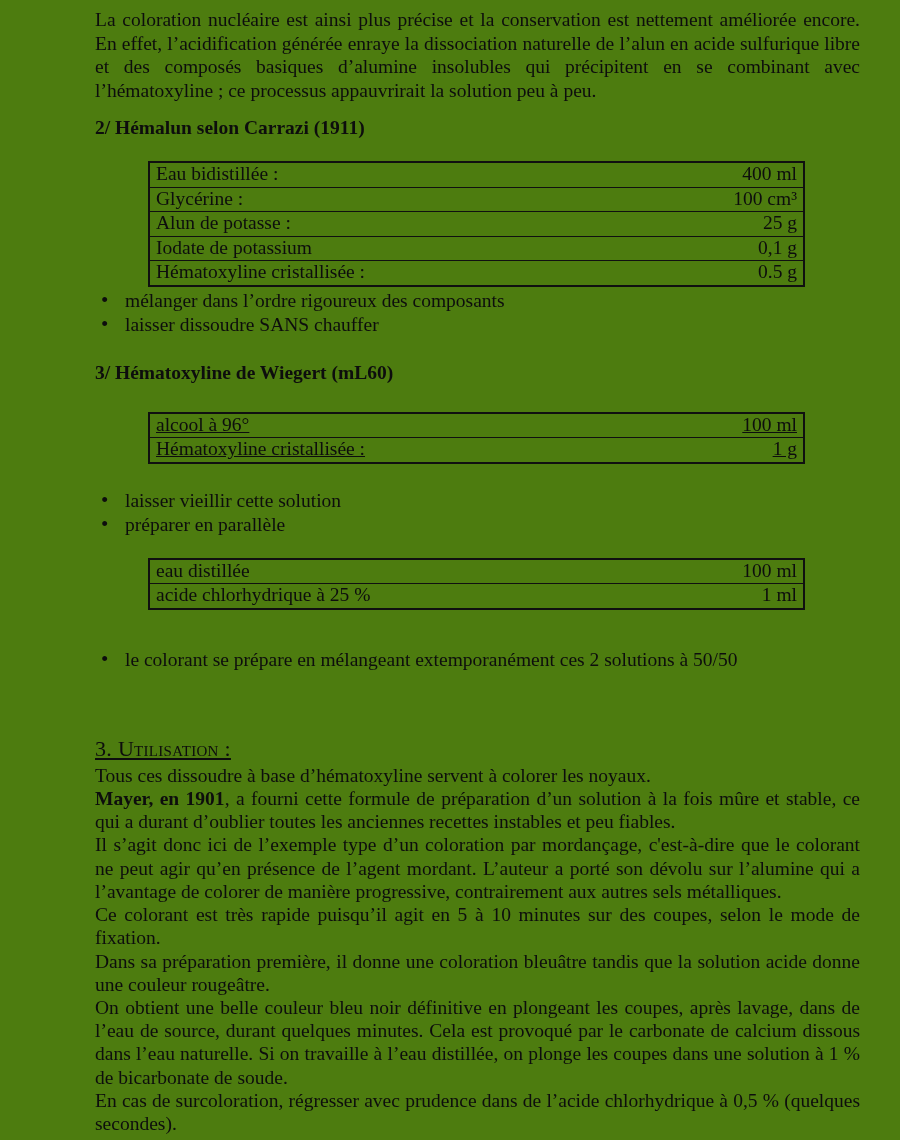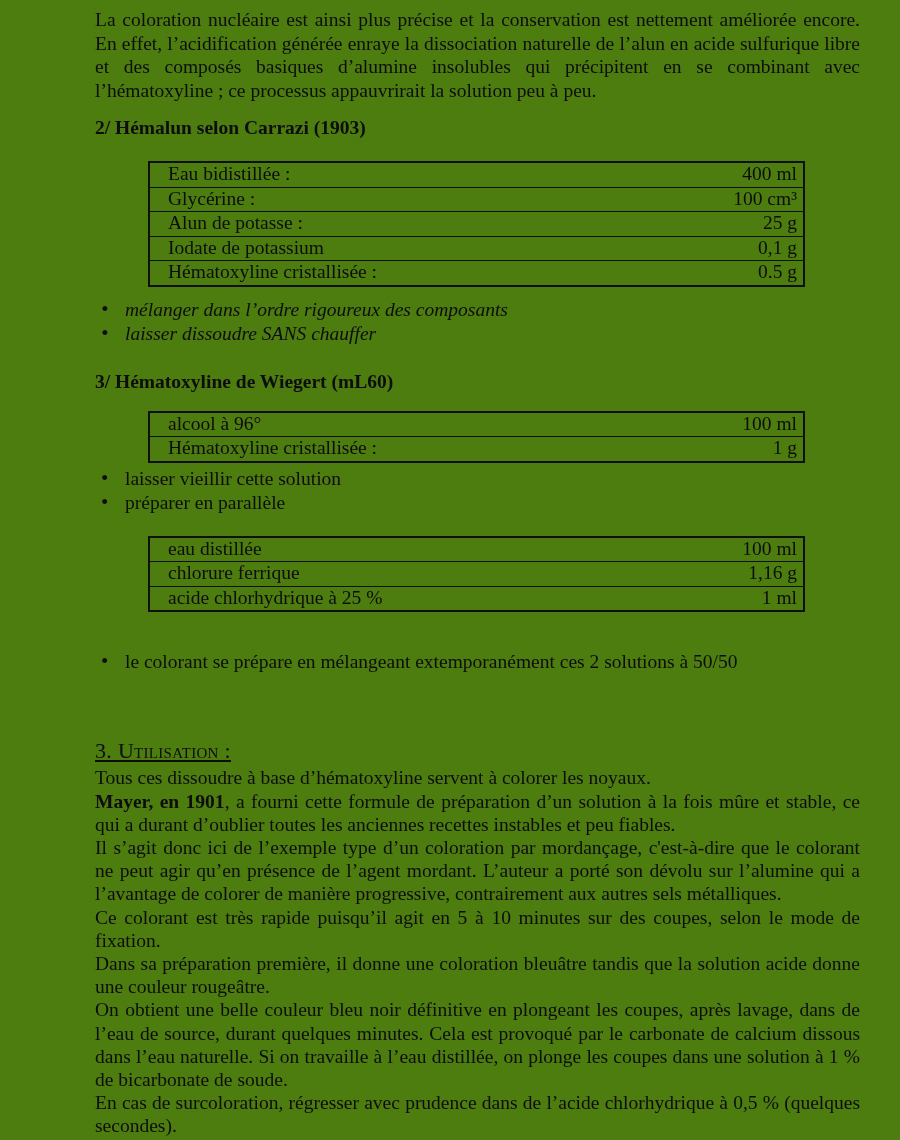--- a/index.html
+++ b/index.html
@@ -33,43 +33,43 @@
   .subheading.carrazi { margin-top: 14px; }
   .subheading.wiegert { margin-top: 24px; }
 
   .recipe-table {
     width: 657px;
     margin-left: 53px;
     border: 2px solid #101010;
     box-sizing: border-box;
   }
   .recipe-table.t1 { margin-top: 21px; }
-  .recipe-table.t2 { margin-top: 17px; }
+  .recipe-table.t2 { margin-top: 27px; text-decoration: underline; }
   .recipe-table.t3 { margin-top: 21px; }
   .recipe-row {
     display: flex;
     justify-content: space-between;
     align-items: baseline;
     border-top: 1px solid #101010;
-    padding: 0 6px 1px 18px;
+    padding: 0 6px 1px 6px;
     font-size: 19.5px;
     line-height: 22.5px;
     gap: 12px;
   }
   .recipe-row:first-child { border-top: none; }
   .recipe-label { text-align: left; white-space: nowrap; }
   .recipe-value { text-align: left; white-space: nowrap; }
 
   .bullets {
     list-style: none;
     margin: 0;
     padding: 0;
   }
-  .bullets.b1 { margin-top: 11px; font-style: italic; }
-  .bullets.b2 { margin-top: 4px; }
+  .bullets.b1 { margin-top: 2px; }
+  .bullets.b2 { margin-top: 25px; }
   .bullets.b3 { margin-top: 38px; }
   .bullets li {
     position: relative;
     padding-left: 30px;
     font-size: 19.5px;
     line-height: 24px;
   }
   .bullets li::before {
     content: "\2022";
     position: absolute;
@@ -95,21 +95,21 @@
     font-size: 19.5px;
   }
 </style>
 </head>
 <body>
 
 <div class="page">
 
   <p class="body-text">La coloration nucléaire est ainsi plus précise et la conservation est nettement améliorée encore. En effet, l’acidification générée enraye la dissociation naturelle de l’alun en acide sulfurique libre et des composés basiques d’alumine insolubles qui précipitent en se combinant avec l’hématoxyline ; ce processus appauvrirait la solution peu à peu.</p>
 
-  <h3 class="subheading carrazi">2/ Hémalun selon Carrazi (1903)</h3>
+  <h3 class="subheading carrazi">2/ Hémalun selon Carrazi (1911)</h3>
 
   <div class="recipe-table t1">
     <div class="recipe-row">
       <span class="recipe-label">Eau bidistillée :</span>
       <span class="recipe-value">400 ml</span>
     </div>
     <div class="recipe-row">
       <span class="recipe-label">Glycérine :</span>
       <span class="recipe-value">100 cm³</span>
     </div>
@@ -149,24 +149,20 @@
     <li>laisser vieillir cette solution</li>
     <li>préparer en parallèle</li>
   </ul>
 
   <div class="recipe-table t3">
     <div class="recipe-row">
       <span class="recipe-label">eau distillée</span>
       <span class="recipe-value">100 ml</span>
     </div>
     <div class="recipe-row">
-      <span class="recipe-label">chlorure ferrique</span>
-      <span class="recipe-value">1,16 g</span>
-    </div>
-    <div class="recipe-row">
       <span class="recipe-label">acide chlorhydrique à 25 %</span>
       <span class="recipe-value">1 ml</span>
     </div>
   </div>
 
   <ul class="bullets b3">
     <li>le colorant se prépare en mélangeant extemporanément ces 2 solutions à 50/50</li>
   </ul>
 
   <h2 class="section-heading"><span class="underlined">3. Utilisation :</span></h2>

